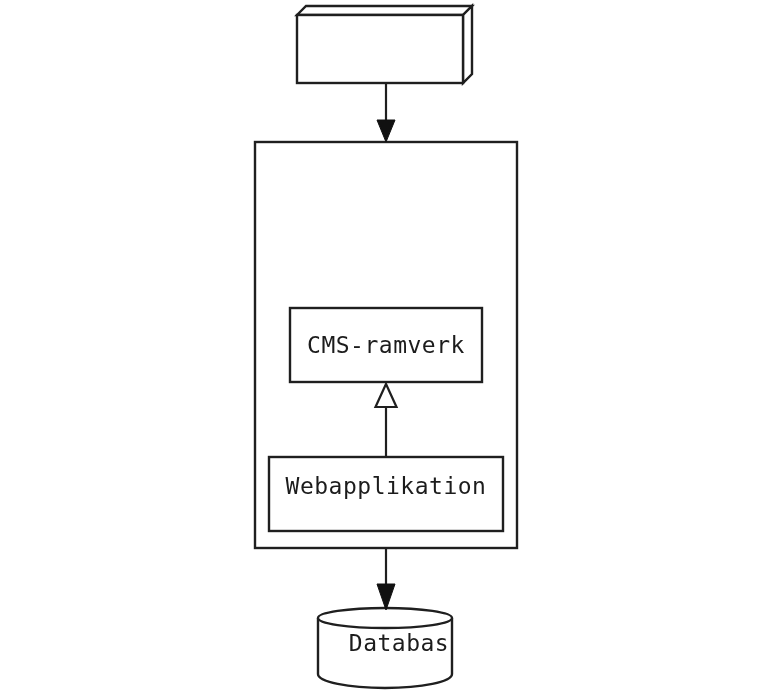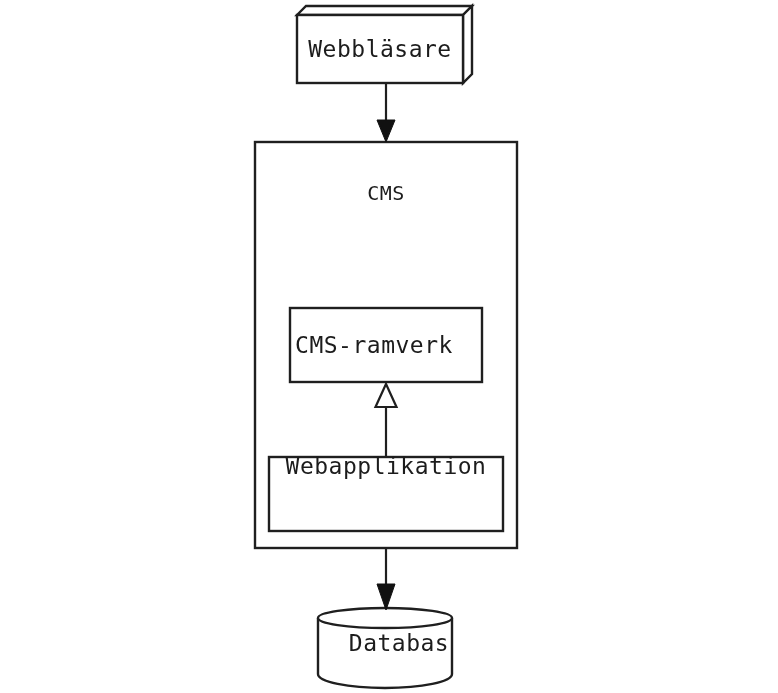--- a/index.html
+++ b/index.html
@@ -89,23 +89,21 @@
       <line class="edge-line" x1="386" y1="407" x2="386" y2="457"></line>
       <polygon class="arrow-hollow" points="386,384 375.5,407 396.5,407"></polygon>
     </g>
 
     <g>
       <line class="edge-line" x1="386" y1="548" x2="386" y2="586"></line>
       <polygon class="arrow-filled" points="377,584 395,584 386,610"></polygon>
     </g>
   </svg>
 
-  <div class="label" style="left:297px; top:15px; width:166px; height:68px;">Webbläsare</div>
 
-  <div class="label small" style="left:255px; top:178px; width:262px; height:30px;">CMS</div>
 
-  <div class="label" style="left:278px; top:308px; width:192px; height:74px;text-align:right;">CMS-ramverk</div>
+  <div class="label" style="left:290px; top:308px; width:192px; height:74px;text-align:right;">CMS-ramverk</div>
 
-  <div class="label" style="left:269px; top:437px; width:234px; height:58px;">Webapplikation</div>
+  <div class="label" style="left:269px; top:457px; width:234px; height:58px;">Webapplikation</div>
 
   <div class="label" style="left:332px; top:626px; width:134px; height:34px;">Databas</div>
 
 </div>
 
 </body></html>

